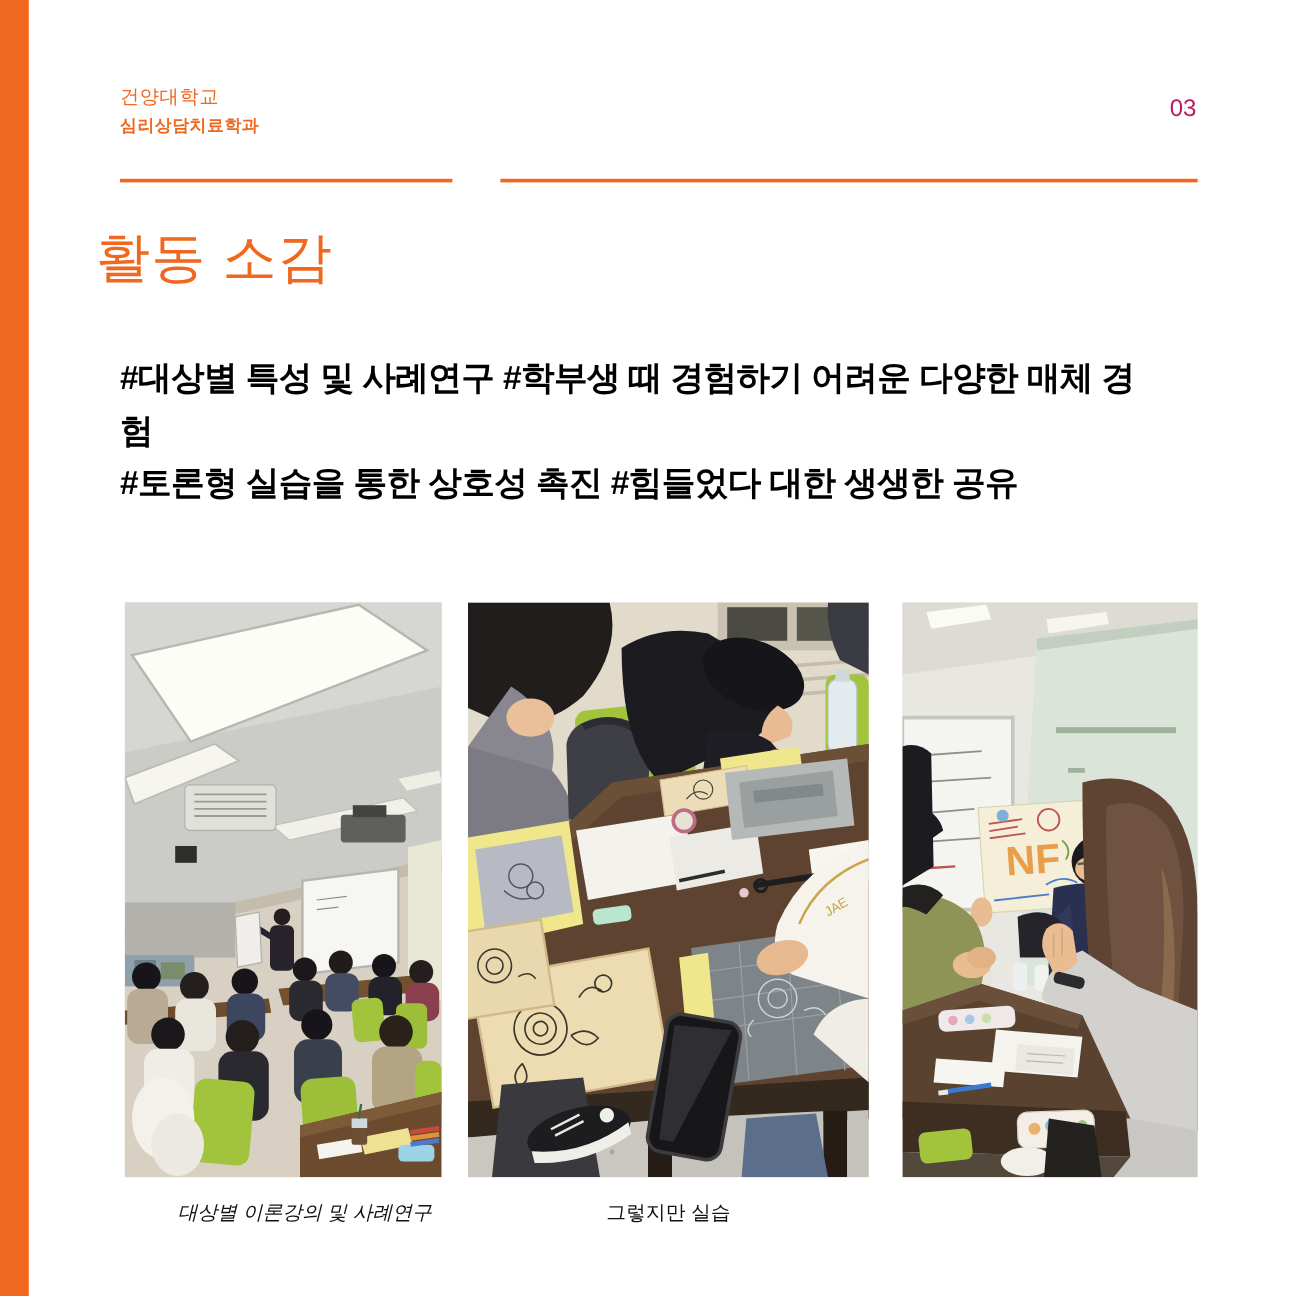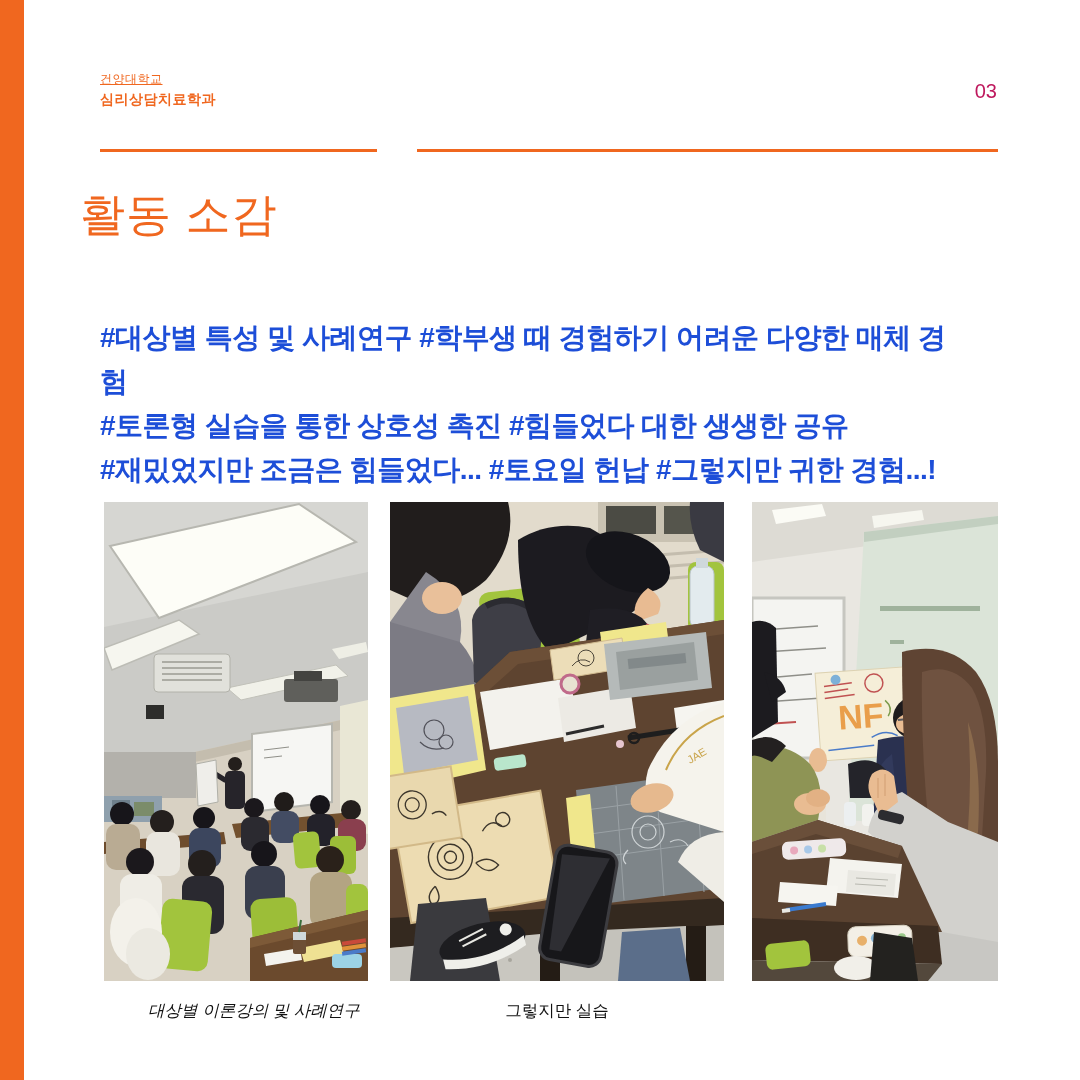--- a/index.html
+++ b/index.html
@@ -3,33 +3,33 @@
 <meta charset="utf-8">
 <style>
   * { margin:0; padding:0; box-sizing:border-box; }
   html,body { width:1080px; height:1080px; background:#ffffff; }
   body { font-family:"Liberation Sans","DejaVu Sans",sans-serif; }
   .slide { position:relative; width:1080px; height:1080px; background:#ffffff; overflow:hidden; }
 
   .left-bar { position:absolute; left:0; top:0; width:24px; height:1080px; background:#F0671F; }
 
   .header { position:absolute; left:100px; top:72px; color:#F0671F; line-height:1.3; }
-  .header .univ { font-size:12px; font-weight:400; letter-spacing:0.5px;text-decoration:underline; }
+  .header .univ { font-size:16px; font-weight:400; letter-spacing:0.5px; }
   .header .dept { font-size:14px; font-weight:700; letter-spacing:0.5px; margin-top:2px; }
 
   .page-num { position:absolute; right:83px; top:80px; color:#be185d; font-size:20px; font-weight:400; }
 
   .rule { position:absolute; top:149px; height:3px; background:#F0671F; }
   .rule.one { left:100px; width:277px; }
   .rule.two { left:417px; width:581px; }
 
   .title { position:absolute; left:80px; top:190px; color:#F0671F; font-size:45px;
            font-weight:400; letter-spacing:1px; line-height:1.1; }
 
-  .hashtags { position:absolute; left:100px; top:316px; width:870px; color:#1d4ed8;
+  .hashtags { position:absolute; left:100px; top:293px; width:870px; color:#000000;
               font-size:28px; font-weight:700; line-height:44px; letter-spacing:-0.5px; }
 
   .gallery figure { position:absolute; top:502px; }
   .gallery figure svg { display:block; background:#e8e6e0; }
   .gallery figcaption { position:absolute; top:498px;  left:0; width:100%;
               text-align:center; color:#111111; font-size:16.5px; font-weight:400; }
   .ph1 { left:104px; width:300px;font-style:italic; }
   .ph2 { left:390px; width:334px; }
   .ph3 { left:752px; width:246px; }
 </style>
@@ -48,21 +48,20 @@
   <div class="page-num">03</div>
 
   <div class="rule one"></div>
   <div class="rule two"></div>
 
   <h1 class="title">활동 소감</h1>
 
   <div class="hashtags">
     <div>#대상별 특성 및 사례연구 #학부생 때 경험하기 어려운 다양한 매체 경험</div>
     <div>#토론형 실습을 통한 상호성 촉진 #힘들었다 대한 생생한 공유</div>
-    <div>#재밌었지만 조금은 힘들었다... #토요일 헌납 #그렇지만 귀한 경험...!</div>
   </div>
 
   <div class="gallery">
 
     <figure class="ph1">
       <svg width="264" height="479" viewBox="0 0 264 479">
         <rect width="264" height="479" fill="#cbcbc7"></rect>
         <polygon points="0,0 264,0 264,70 0,125" fill="#d6d6d2"></polygon>
 
         <polygon points="6,44 195,2 252,40 55,116" fill="#fdfdf7" stroke="#b7b7b0" stroke-width="2"></polygon>

